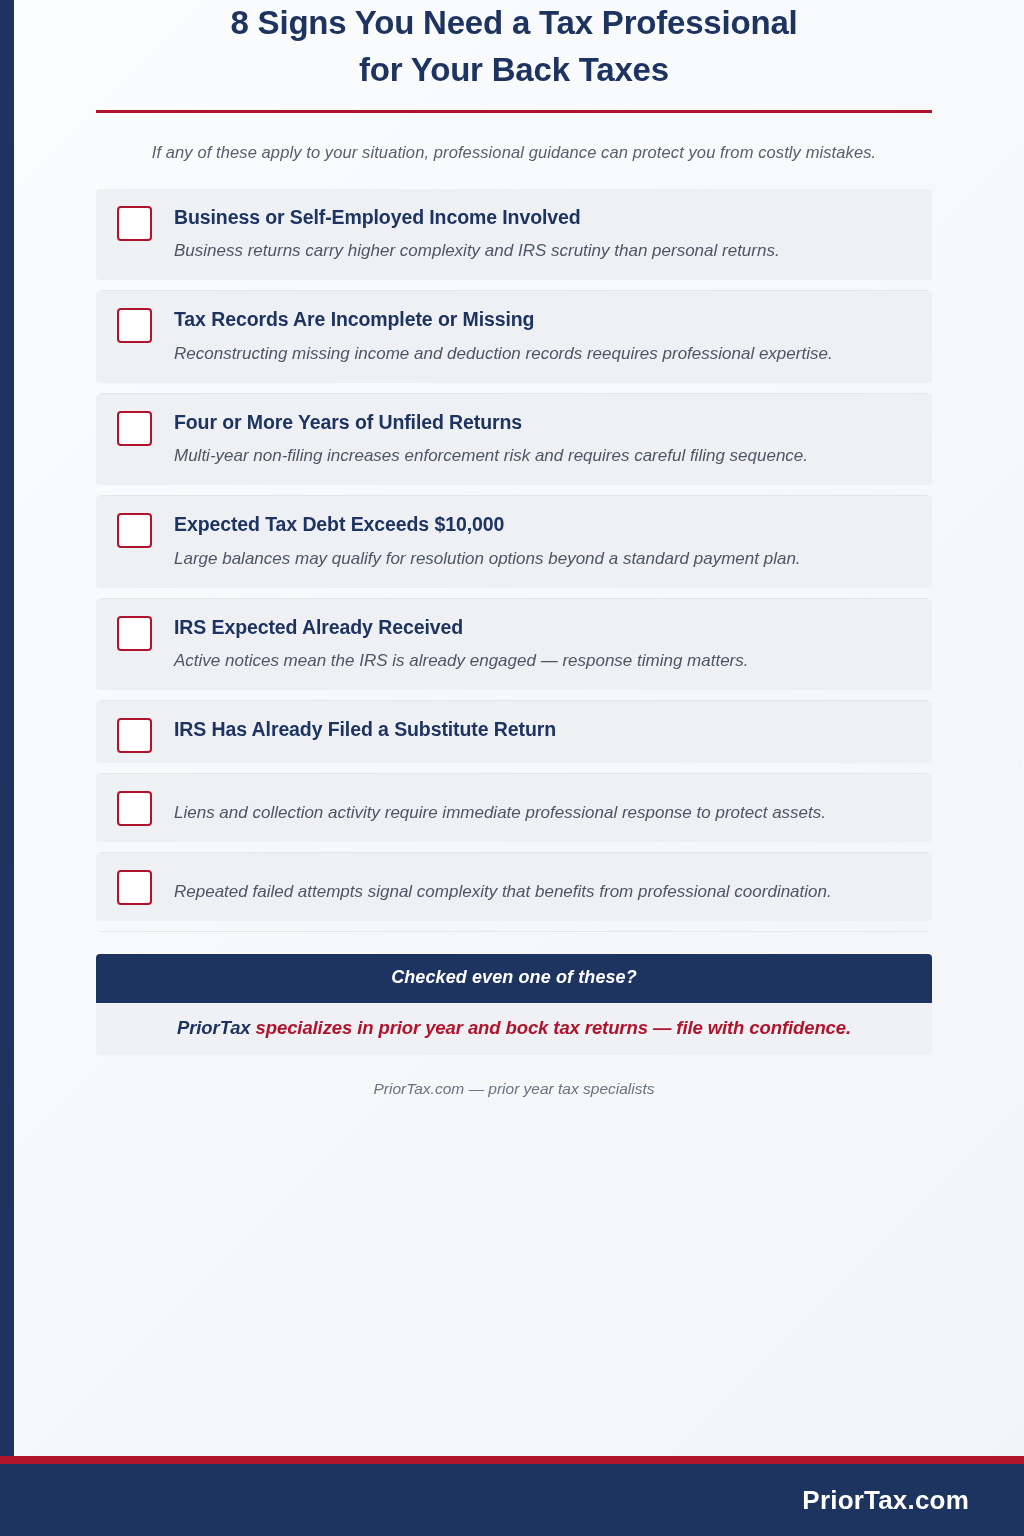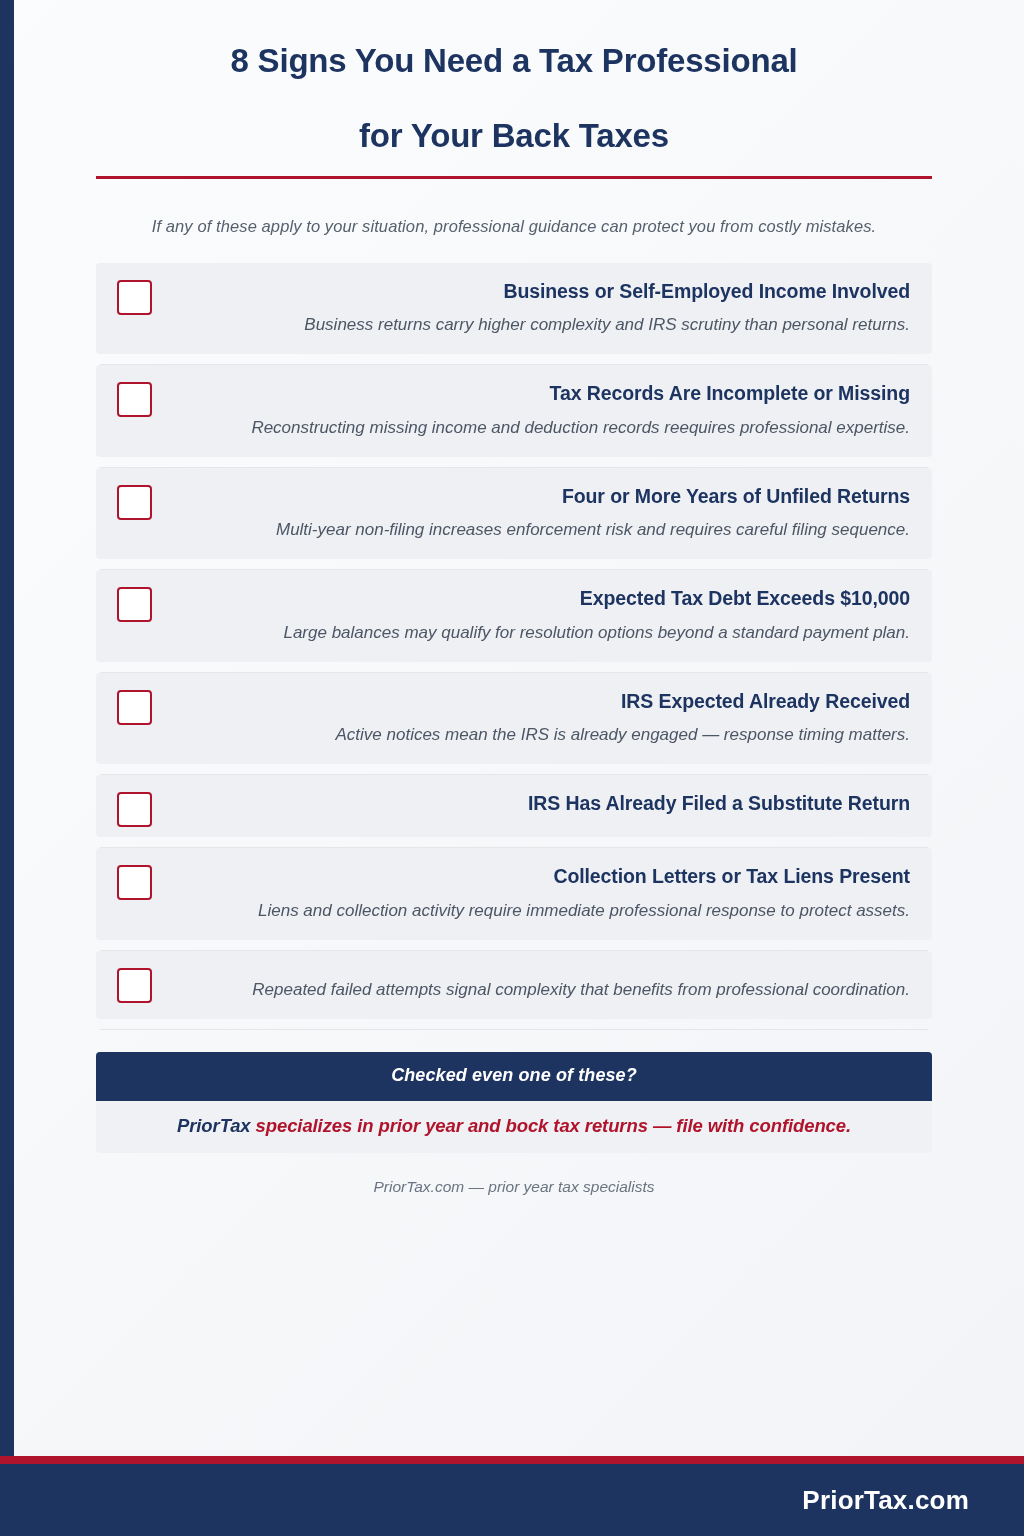--- a/index.html
+++ b/index.html
@@ -33,49 +33,47 @@
 
   .content {
     position: absolute;
     left: 96px;
     top: 0;
     width: 836px;
   }
 
   .title {
     margin: 0;
-    padding-top: 38px;
     text-align: center;
     font-size: 33px;
     line-height: 1.42;
     font-weight: bold;
     color: #1d3461;
     letter-spacing: -0.2px;
   }
-  .title .line2 { display: block; margin-top: 28px; }
+  .title .line2 { display: block; }
 
   .title-rule {
     margin-top: 16px;
     height: 3px;
     background: #b0142c;
     width: 100%;
   }
 
   .subtitle {
-    margin-top: 38px;
+    margin-top: 30px;
     text-align: center;
     font-size: 16.5px;
     font-style: italic;
     color: #56606e;
     letter-spacing: 0.1px;
   }
 
   .list {
     margin-top: 27px;
-    text-align: right;
   }
 
   .item {
     position: relative;
     background: #eef0f4;
     border-radius: 4px;
     padding: 17px 22px 18px 78px;
     min-height: 62px;
     box-sizing: border-box;
   }
@@ -235,21 +233,20 @@
       <div class="item-sep"></div>
 
       <div class="item">
         <span class="checkbox"></span>
         <div class="item-title">IRS Has Already Filed a Substitute Return</div>
       </div>
       <div class="item-sep"></div>
 
       <div class="item">
         <span class="checkbox"></span>
-        <div class="item-title">Collection Letters or Tax Liens Present</div>
         <div class="item-desc">Liens and collection activity require immediate professional response to protect assets.</div>
       </div>
       <div class="item-sep"></div>
 
       <div class="item">
         <span class="checkbox"></span>
         <div class="item-desc">Repeated failed attempts signal complexity that benefits from professional coordination.</div>
       </div>
       <div class="item-sep"></div>
 

